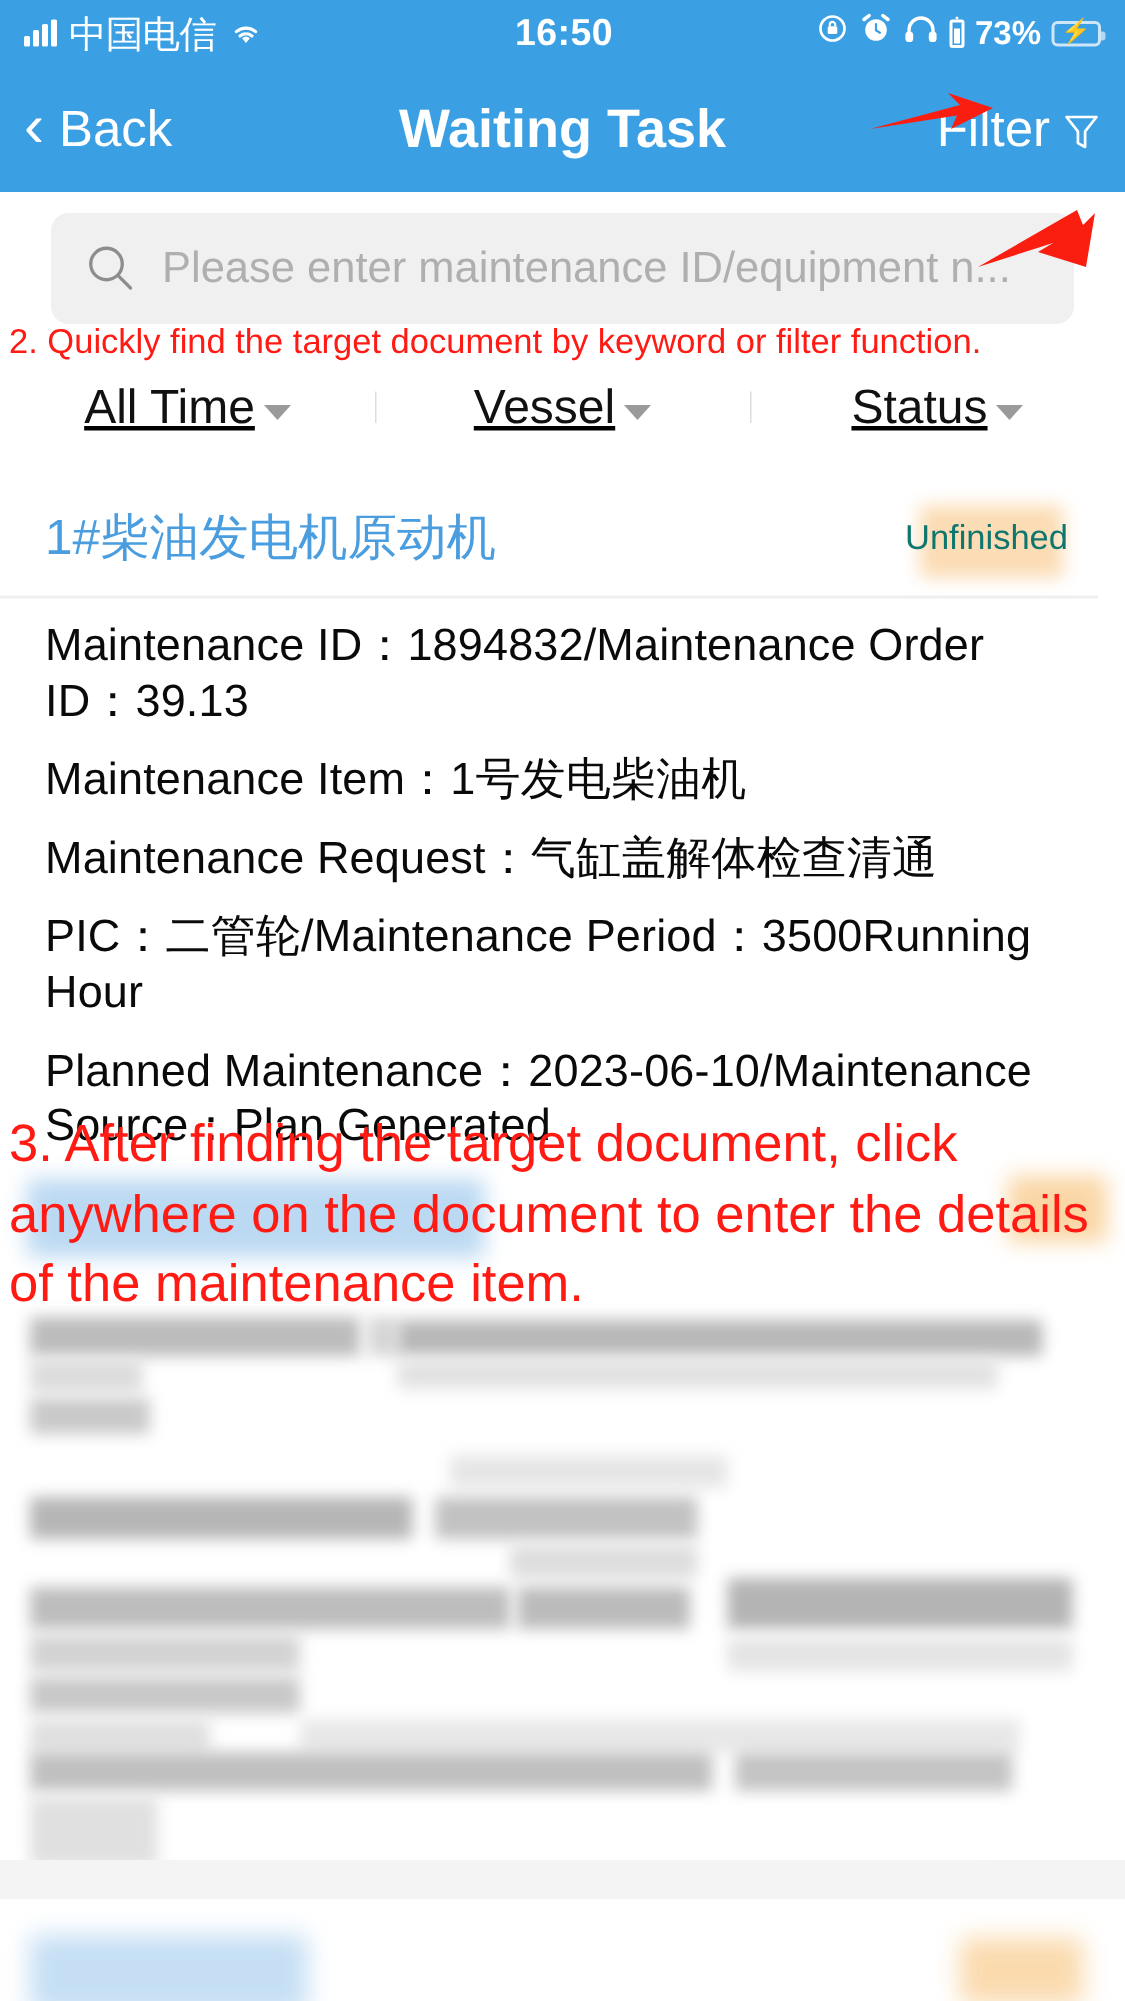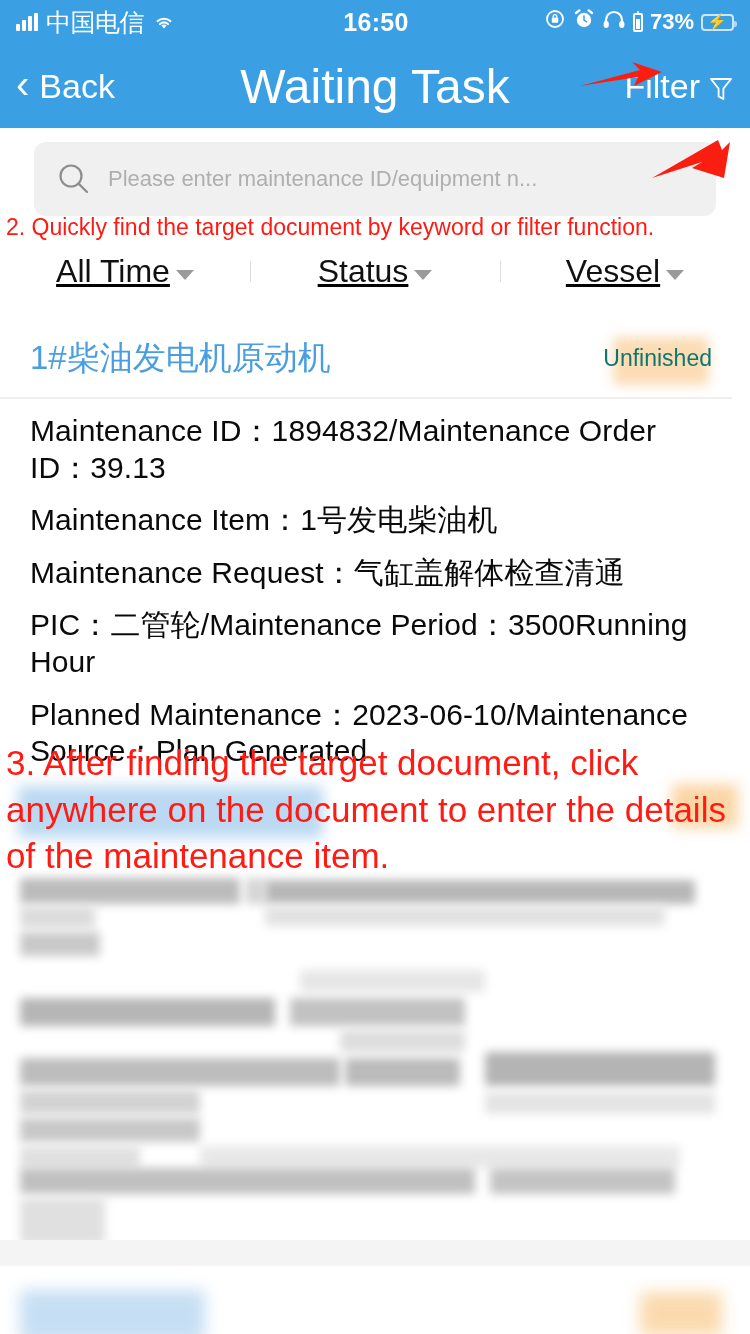--- a/index.html
+++ b/index.html
@@ -62,40 +62,40 @@
 
   
   .navbar{
     height:84px; background:#3B9FE4; color:#fff;
     display:flex; align-items:center; position:relative; padding:0 16px;
   }
   .nav-back{ display:flex; align-items:center; gap:10px; font-size:34px; }
   .chev{ font-size:40px; font-weight:300; line-height:1; margin-bottom:4px; }
   .nav-title{
     position:absolute; left:0; right:0; text-align:center;
-    font-size:48px; font-weight:400; pointer-events:none;
+    font-size:36px; font-weight:700; pointer-events:none;
   }
   .nav-right{
     margin-left:auto; display:flex; align-items:center; gap:8px;
     font-size:34px; z-index:2;
   }
   .funnel{ width:26px; height:28px; }
 
   
   .arrow-nav{ position:absolute; left:578px; top:60px; width:86px; height:34px; z-index:3; }
   .arrow-search{ position:absolute; left:648px; top:138px; width:86px; height:48px; z-index:6; }
 
   
   .search-wrap{ padding:14px 34px 0 34px; background:#fff; }
   .search-box{
     height:74px; background:#F0F0F0; border-radius:12px;
     display:flex; align-items:center; padding:0 22px; gap:16px;
   }
   .mag{ width:36px; height:36px; flex:0 0 auto; }
-  .search-ph{ font-size:22px; color:#AFAFAF; white-space:nowrap; overflow:hidden; }
+  .search-ph{ font-size:29px; color:#AFAFAF; white-space:nowrap; overflow:hidden; }
 
   
   .anno2{
     position:absolute; left:6px; top:192px; width:740px;
     color:#FF1A13; font-size:23px; line-height:1.12; z-index:5;margin-top:23px;
   }
 
   
   .tabs{
     height:62px; display:flex; align-items:center;
@@ -267,25 +267,25 @@
 </div>
 
 <div class="anno2">2. Quickly find the target document by keyword or filter function.</div>
 
 <div class="tabs">
   <div class="tab">
     <span>All Time</span>
     <span class="caret"></span>
   </div>
   <div class="tab">
+    <span>Vessel</span>
+    <span class="caret"></span>
+  </div>
+  <div class="tab">
     <span>Status</span>
-    <span class="caret"></span>
-  </div>
-  <div class="tab">
-    <span>Vessel</span>
     <span class="caret"></span>
   </div>
 </div>
 
 <div class="gap"></div>
 
 <div class="card">
   <div class="card-head">
     <div class="card-title">1#柴油发电机原动机</div>
     <div class="card-status">

